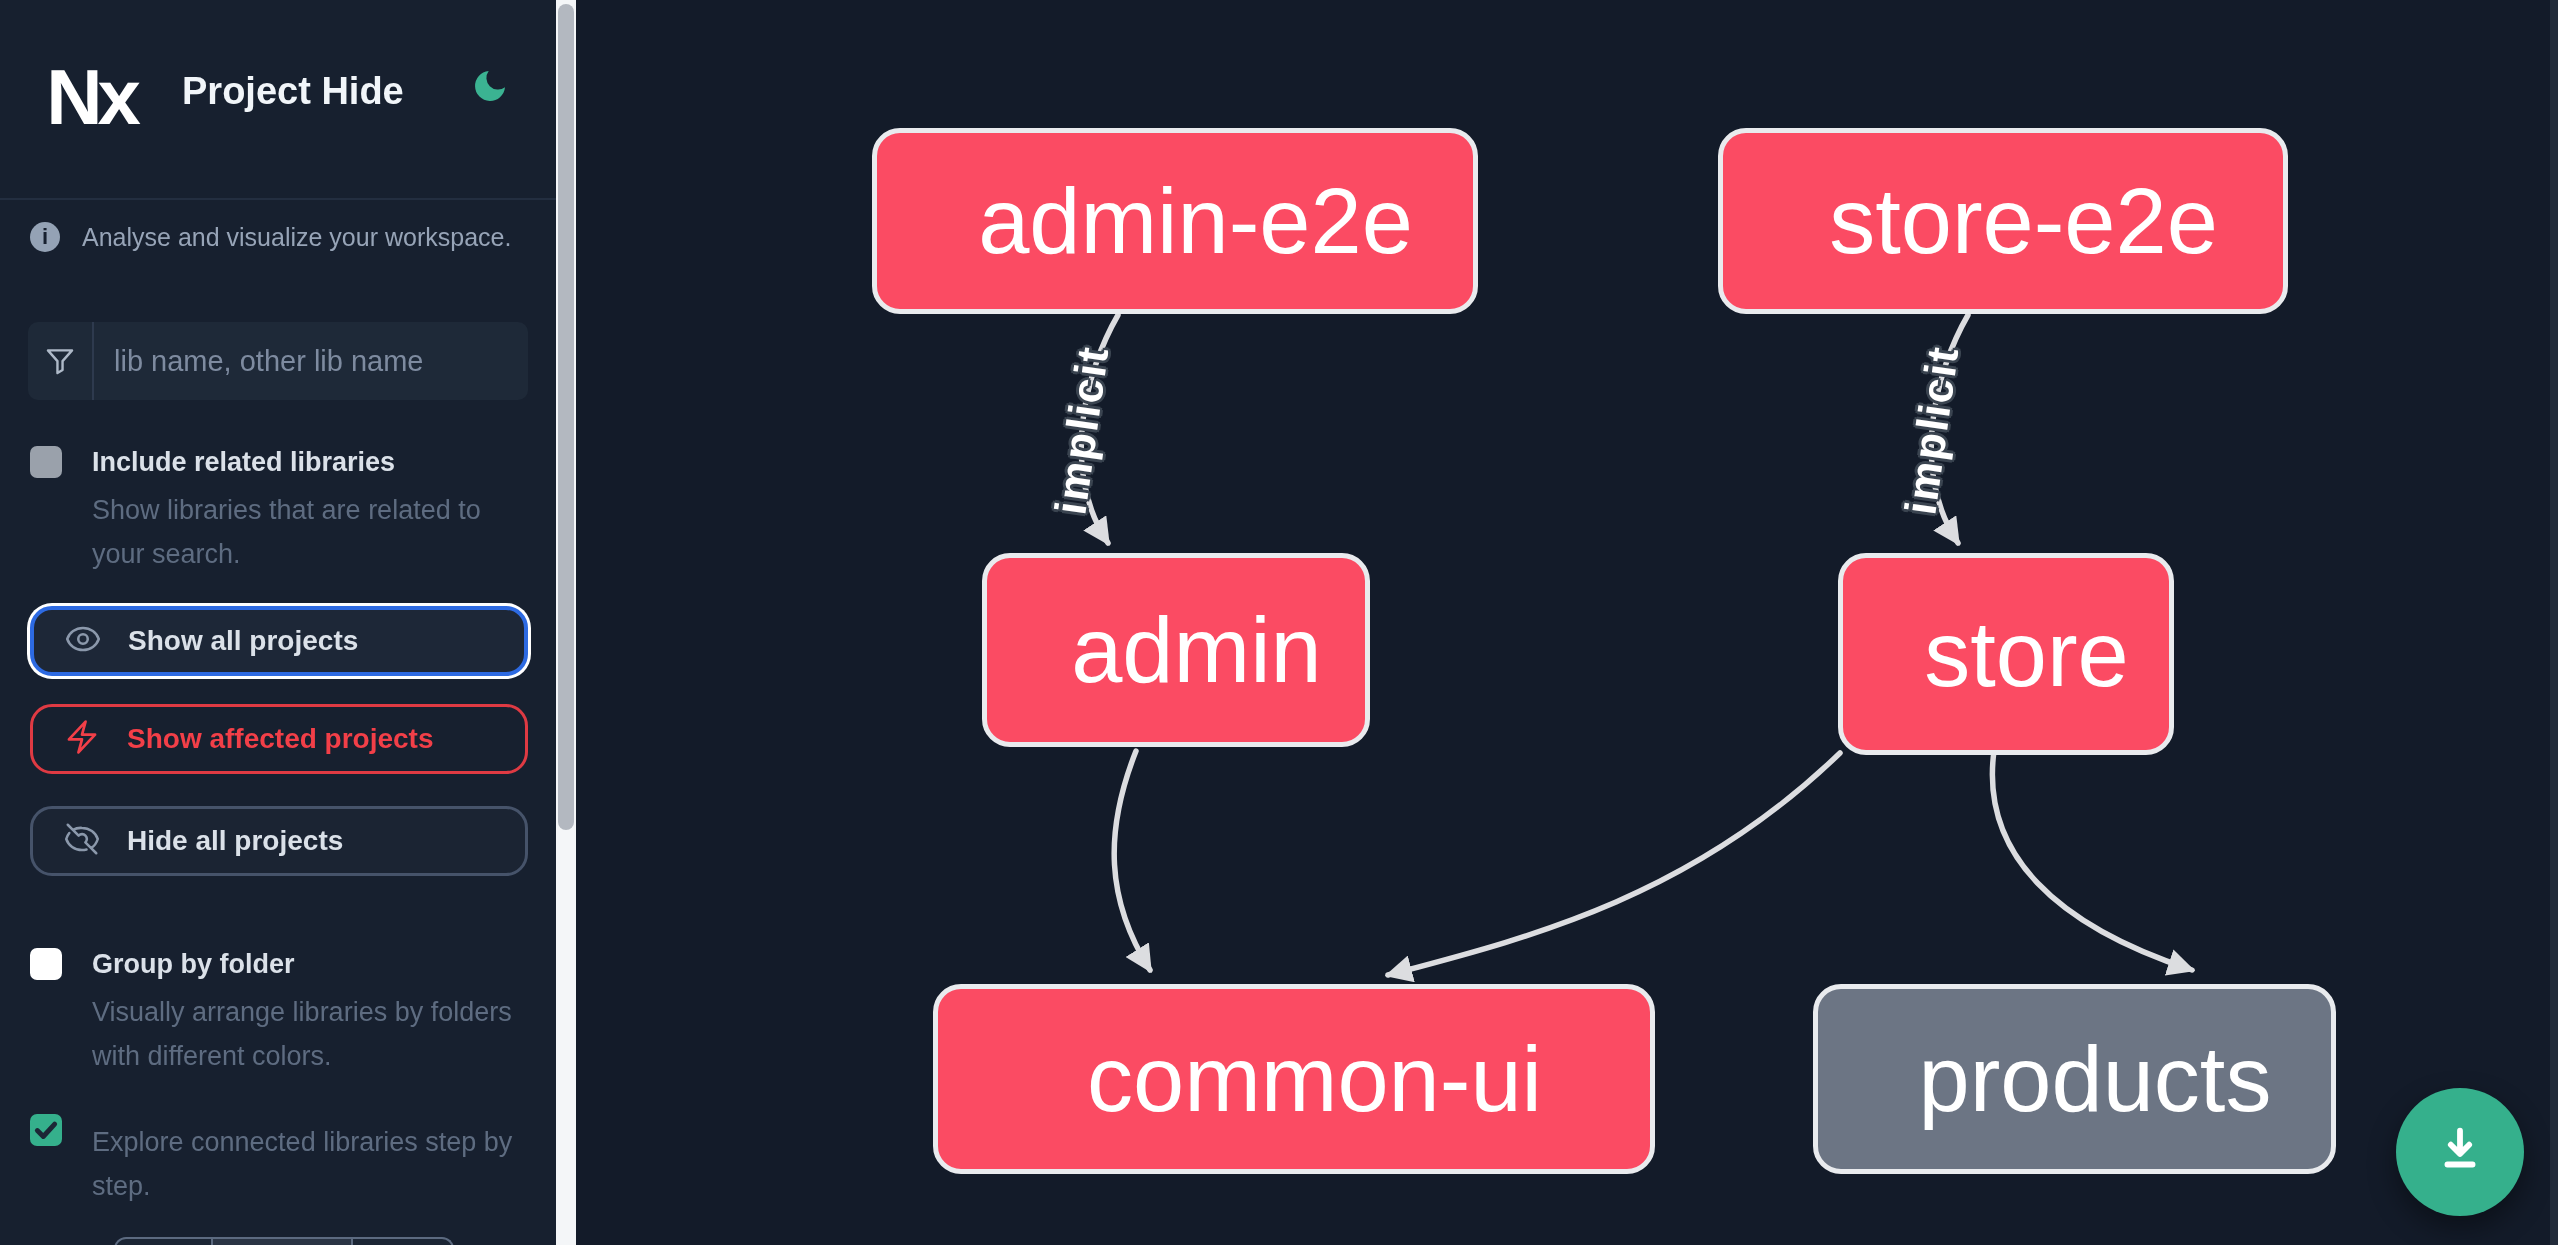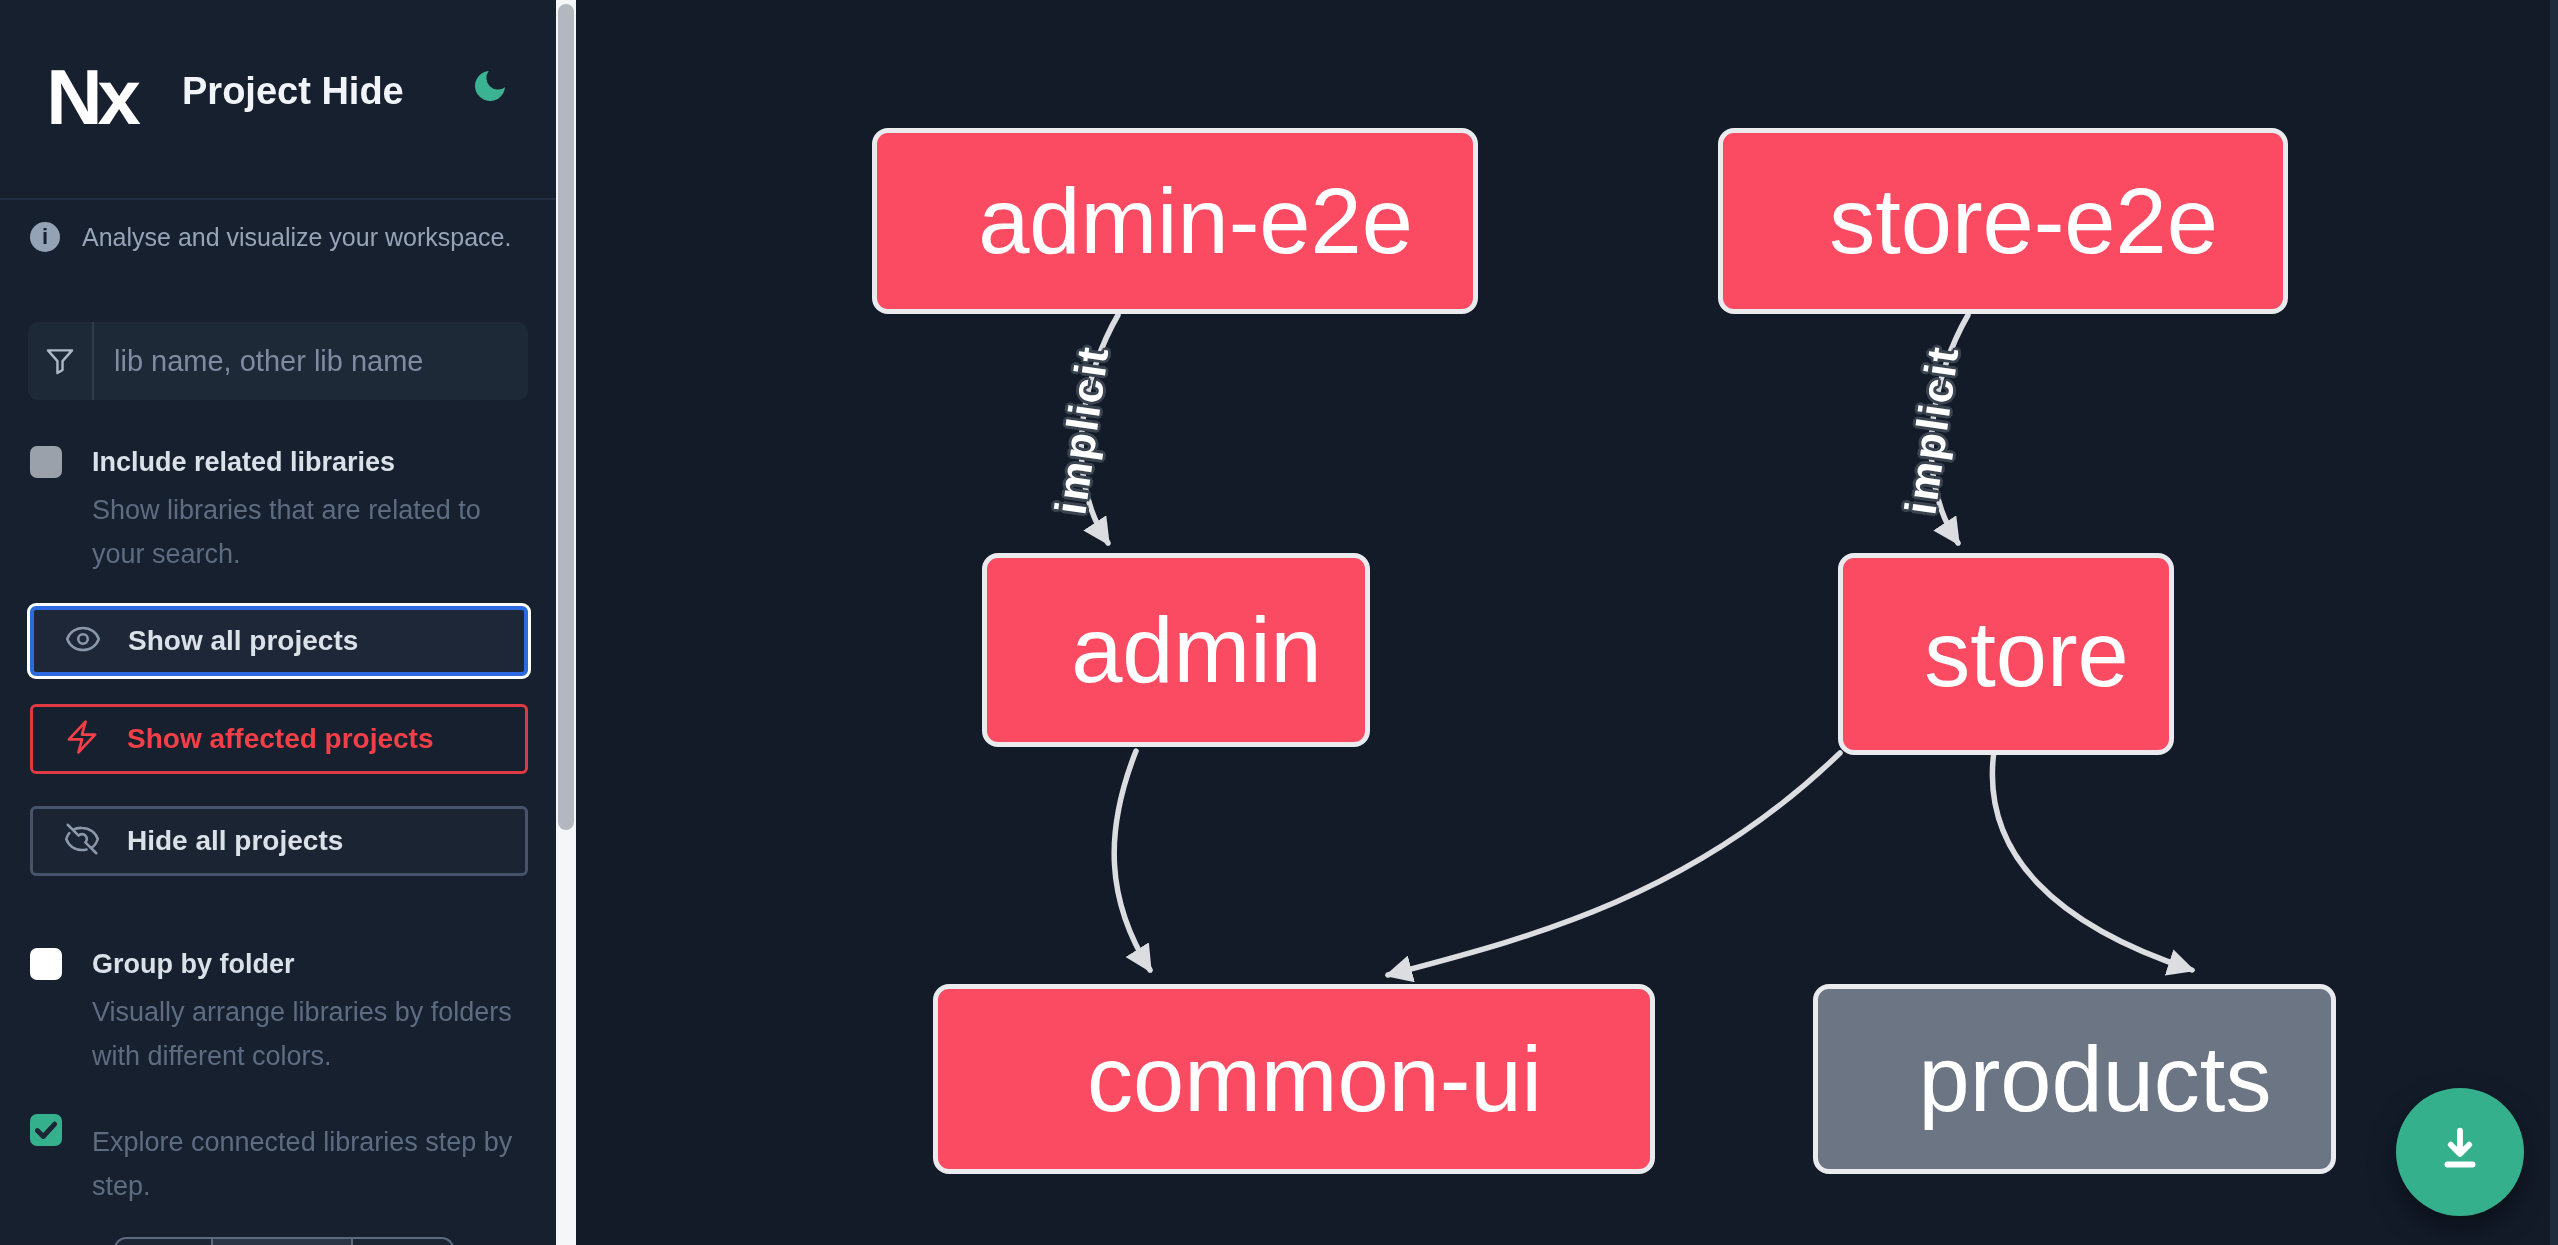--- a/index.html
+++ b/index.html
@@ -29,42 +29,42 @@
   .search-box input::placeholder{color:#7e8ba0;}
   
   .toggle-row{position:absolute;left:30px;width:500px;}
   .cbx{position:absolute;left:0;top:2px;width:32px;height:32px;border-radius:7px;}
   .cbx.gray{background:#9aa1ab;}
   .cbx.white{background:#ffffff;}
   .cbx.green{background:#35b08c;display:flex;align-items:center;justify-content:center;}
   .toggle-label{margin-left:62px;font-size:27px;font-weight:700;color:#dbe1e9;line-height:36px;}
   .toggle-desc{margin-left:62px;margin-top:8px;font-size:27px;color:#5e6c81;line-height:44px;max-width:452px;}
   
-  .sb-btn{position:absolute;left:30px;width:498px;height:70px;border-radius:6px;display:flex;align-items:center;
+  .sb-btn{position:absolute;left:30px;width:498px;height:70px;border-radius:22px;display:flex;align-items:center;
           gap:26px;padding:0 0 0 30px;box-sizing:border-box;background:#1b2534;cursor:pointer;}
   .sb-btn .lbl{font-size:28px;font-weight:600;color:#dbe1e9;}
   .btn-blue{border:4px solid #2d6ae2;box-shadow:0 0 0 3px #ffffff;background:#1d2737;}
   .btn-red{border:3px solid #df3a43;background:#17202f;align-items:center;}
   .btn-red .lbl{color:#f23f48;}
   .btn-plain{border:3px solid #46536a;background:#1b2433;}
   
   .segment-sliver{position:absolute;left:114px;top:1237px;width:336px;height:10px;border:2px solid #5c6a80;border-bottom:none;
                   border-radius:12px 12px 0 0;display:flex;overflow:hidden;background:#1b2534;}
   .segment-sliver .seg{height:100%;}
   .segment-sliver .seg.mid{background:#2a3444;border-left:2px solid #5c6a80;border-right:2px solid #5c6a80;}
   
   .sb-scroll-track{position:absolute;left:556px;top:0;width:20px;height:1245px;background:#f4f6f8;}
   .sb-scroll-thumb{position:absolute;left:2px;top:4px;width:16px;height:826px;background:#b3b8c0;border-radius:9px;}
   
   .page-scroll{position:absolute;right:0;top:0;width:8px;height:1245px;background:#222b3a;}
   
   .canvas{position:absolute;left:576px;top:0;right:0;bottom:0;background:#131b29;}
   .graph-layer{position:absolute;left:0;top:0;width:2558px;height:1245px;z-index:2;}
   .edges-svg{position:absolute;left:0;top:0;pointer-events:none;}
-  .node{position:absolute;border:5px solid #e9ebee;border-radius:16px;display:flex;align-items:center;justify-content:center;
+  .node{position:absolute;border:5px solid #e9ebee;border-radius:28px;display:flex;align-items:center;justify-content:center;
         color:#ffffff;font-size:92px;box-sizing:border-box;cursor:pointer;padding-left:41px;}
   .node.pink{background:#fb4b63;}
   .node.gray{background:#6c7584;}
   .edge-label{position:absolute;color:#ffffff;font-size:44px;font-weight:700;letter-spacing:2px;white-space:nowrap;
       text-shadow:3px 0 0 #3a4450,-3px 0 0 #3a4450,0 3px 0 #3a4450,0 -3px 0 #3a4450,
                   2px 2px 0 #3a4450,-2px 2px 0 #3a4450,2px -2px 0 #3a4450,-2px -2px 0 #3a4450;}
   
   .fab{position:absolute;left:2396px;top:1088px;width:128px;height:128px;border-radius:50%;background:#35b08c;
        display:flex;align-items:center;justify-content:center;box-shadow:0 12px 28px rgba(0,0,0,.4);cursor:pointer;z-index:6;}
 </style>

